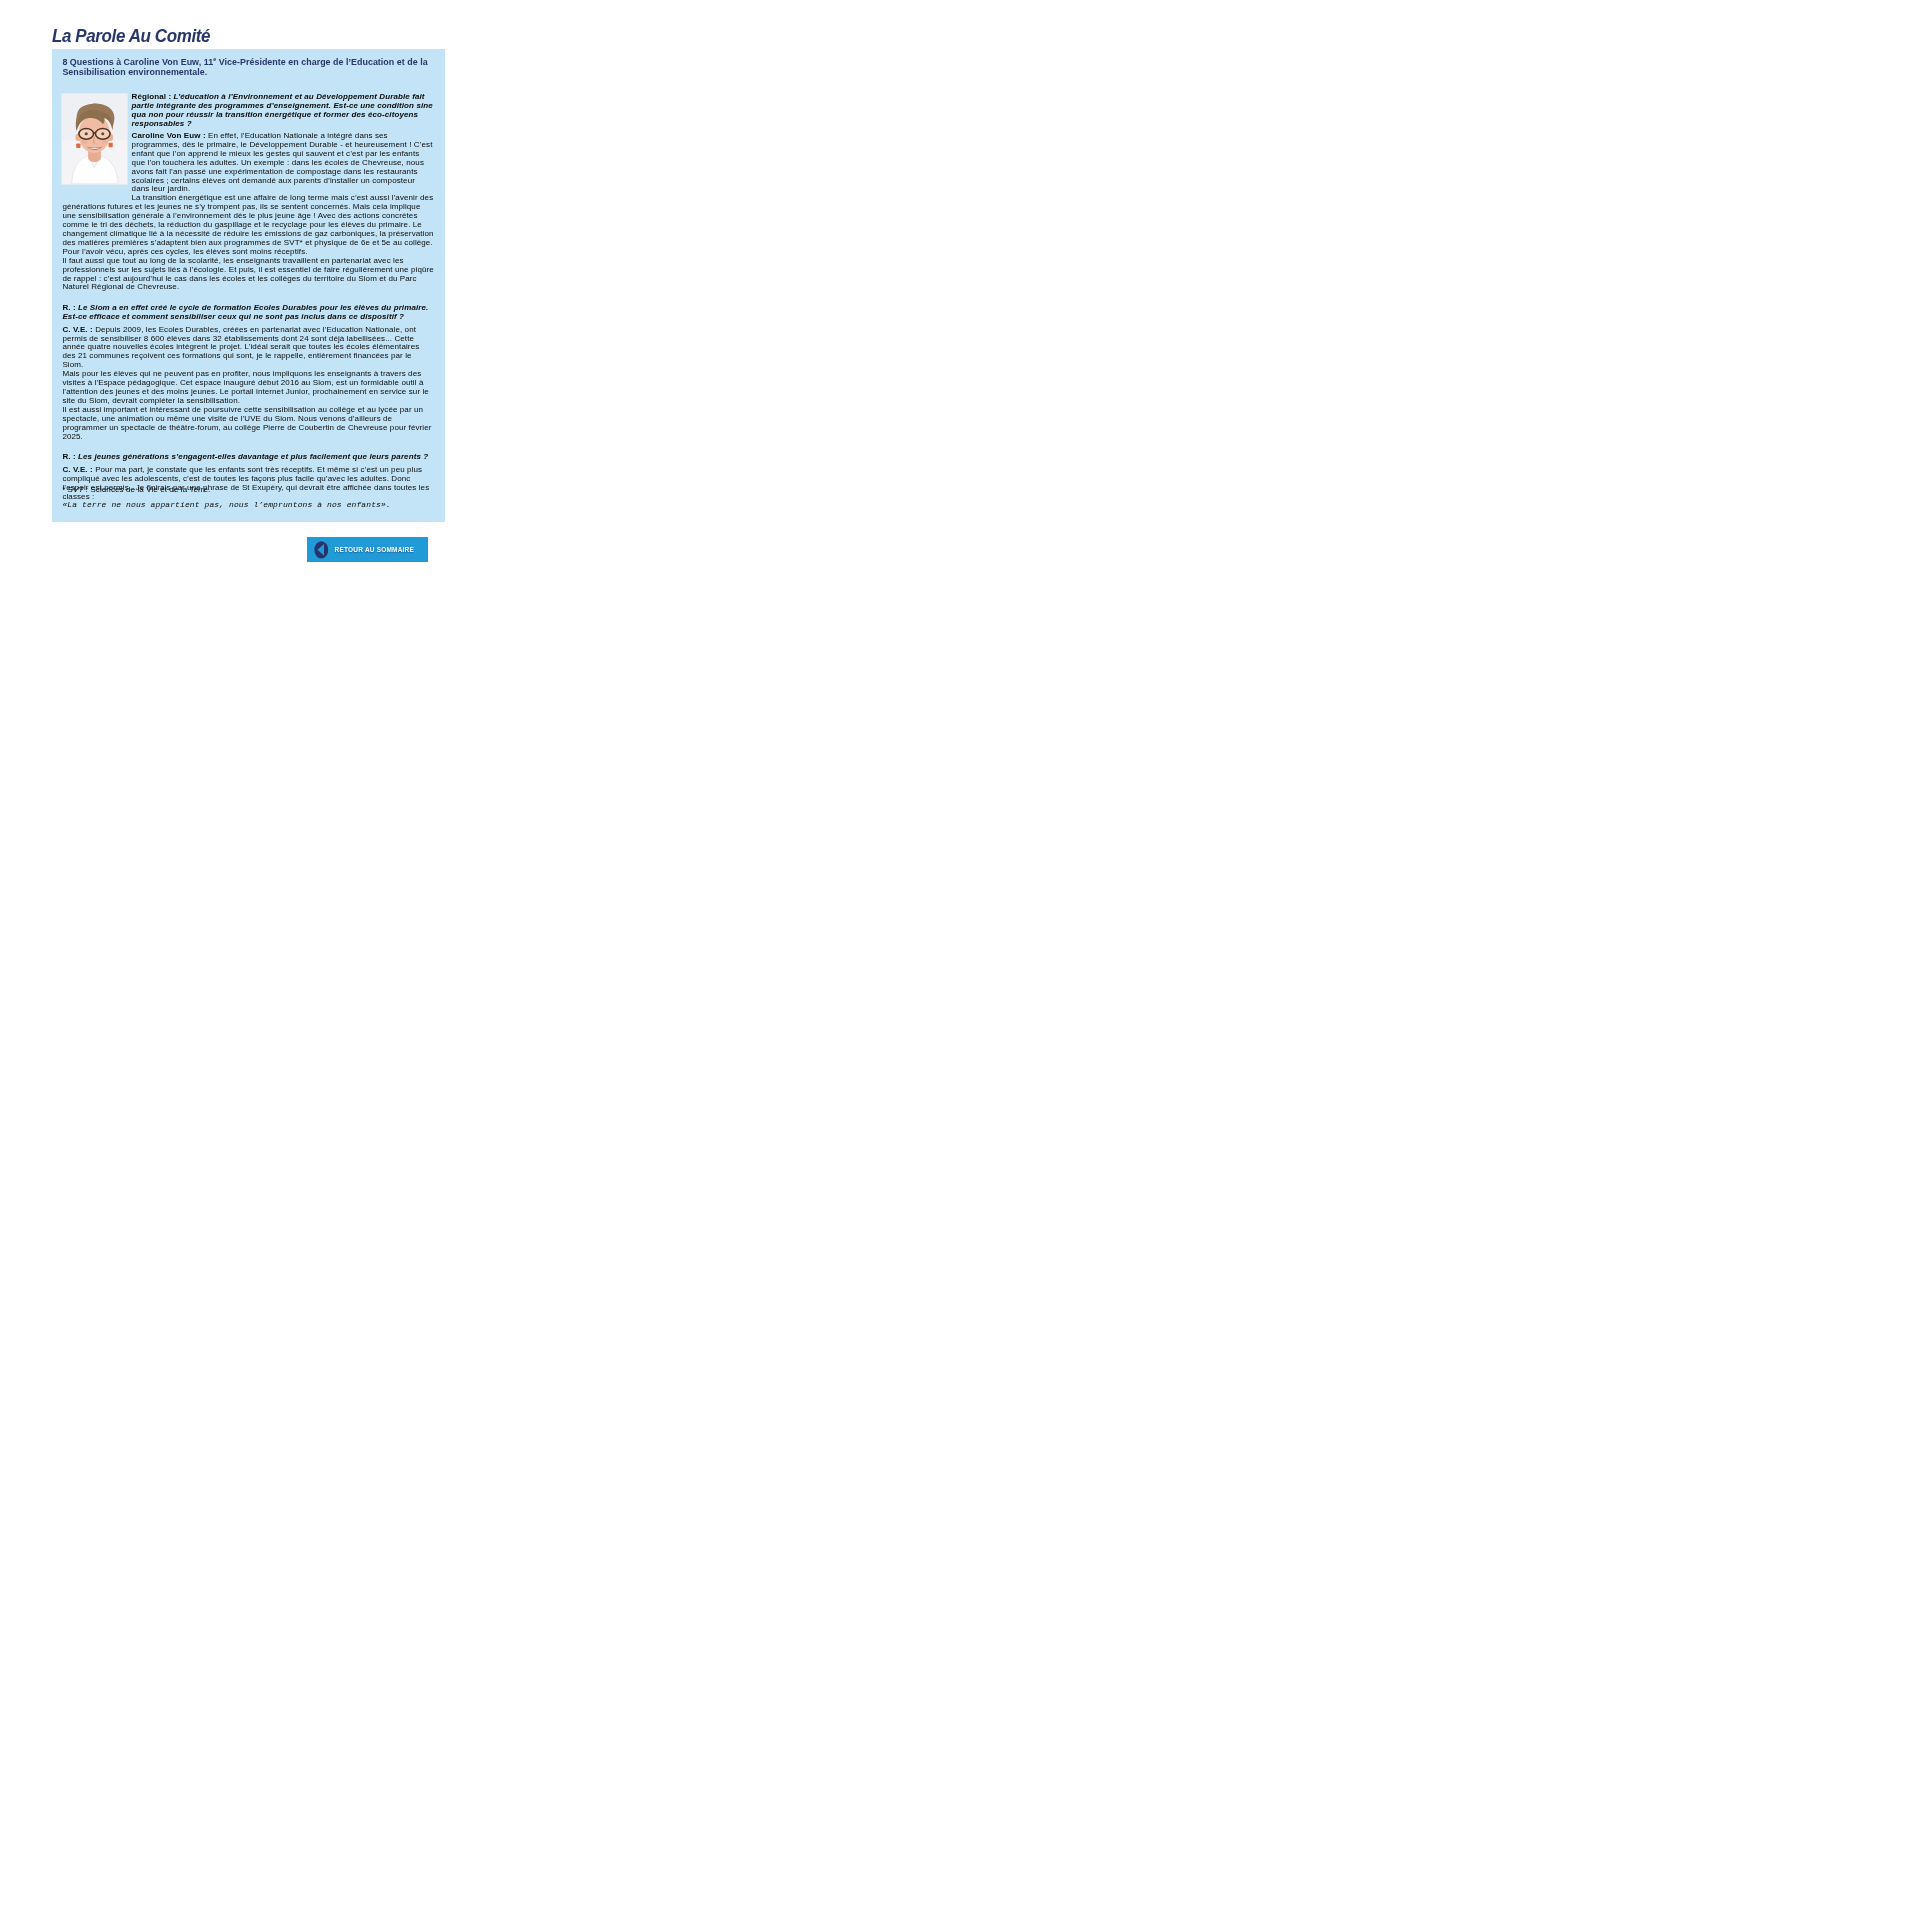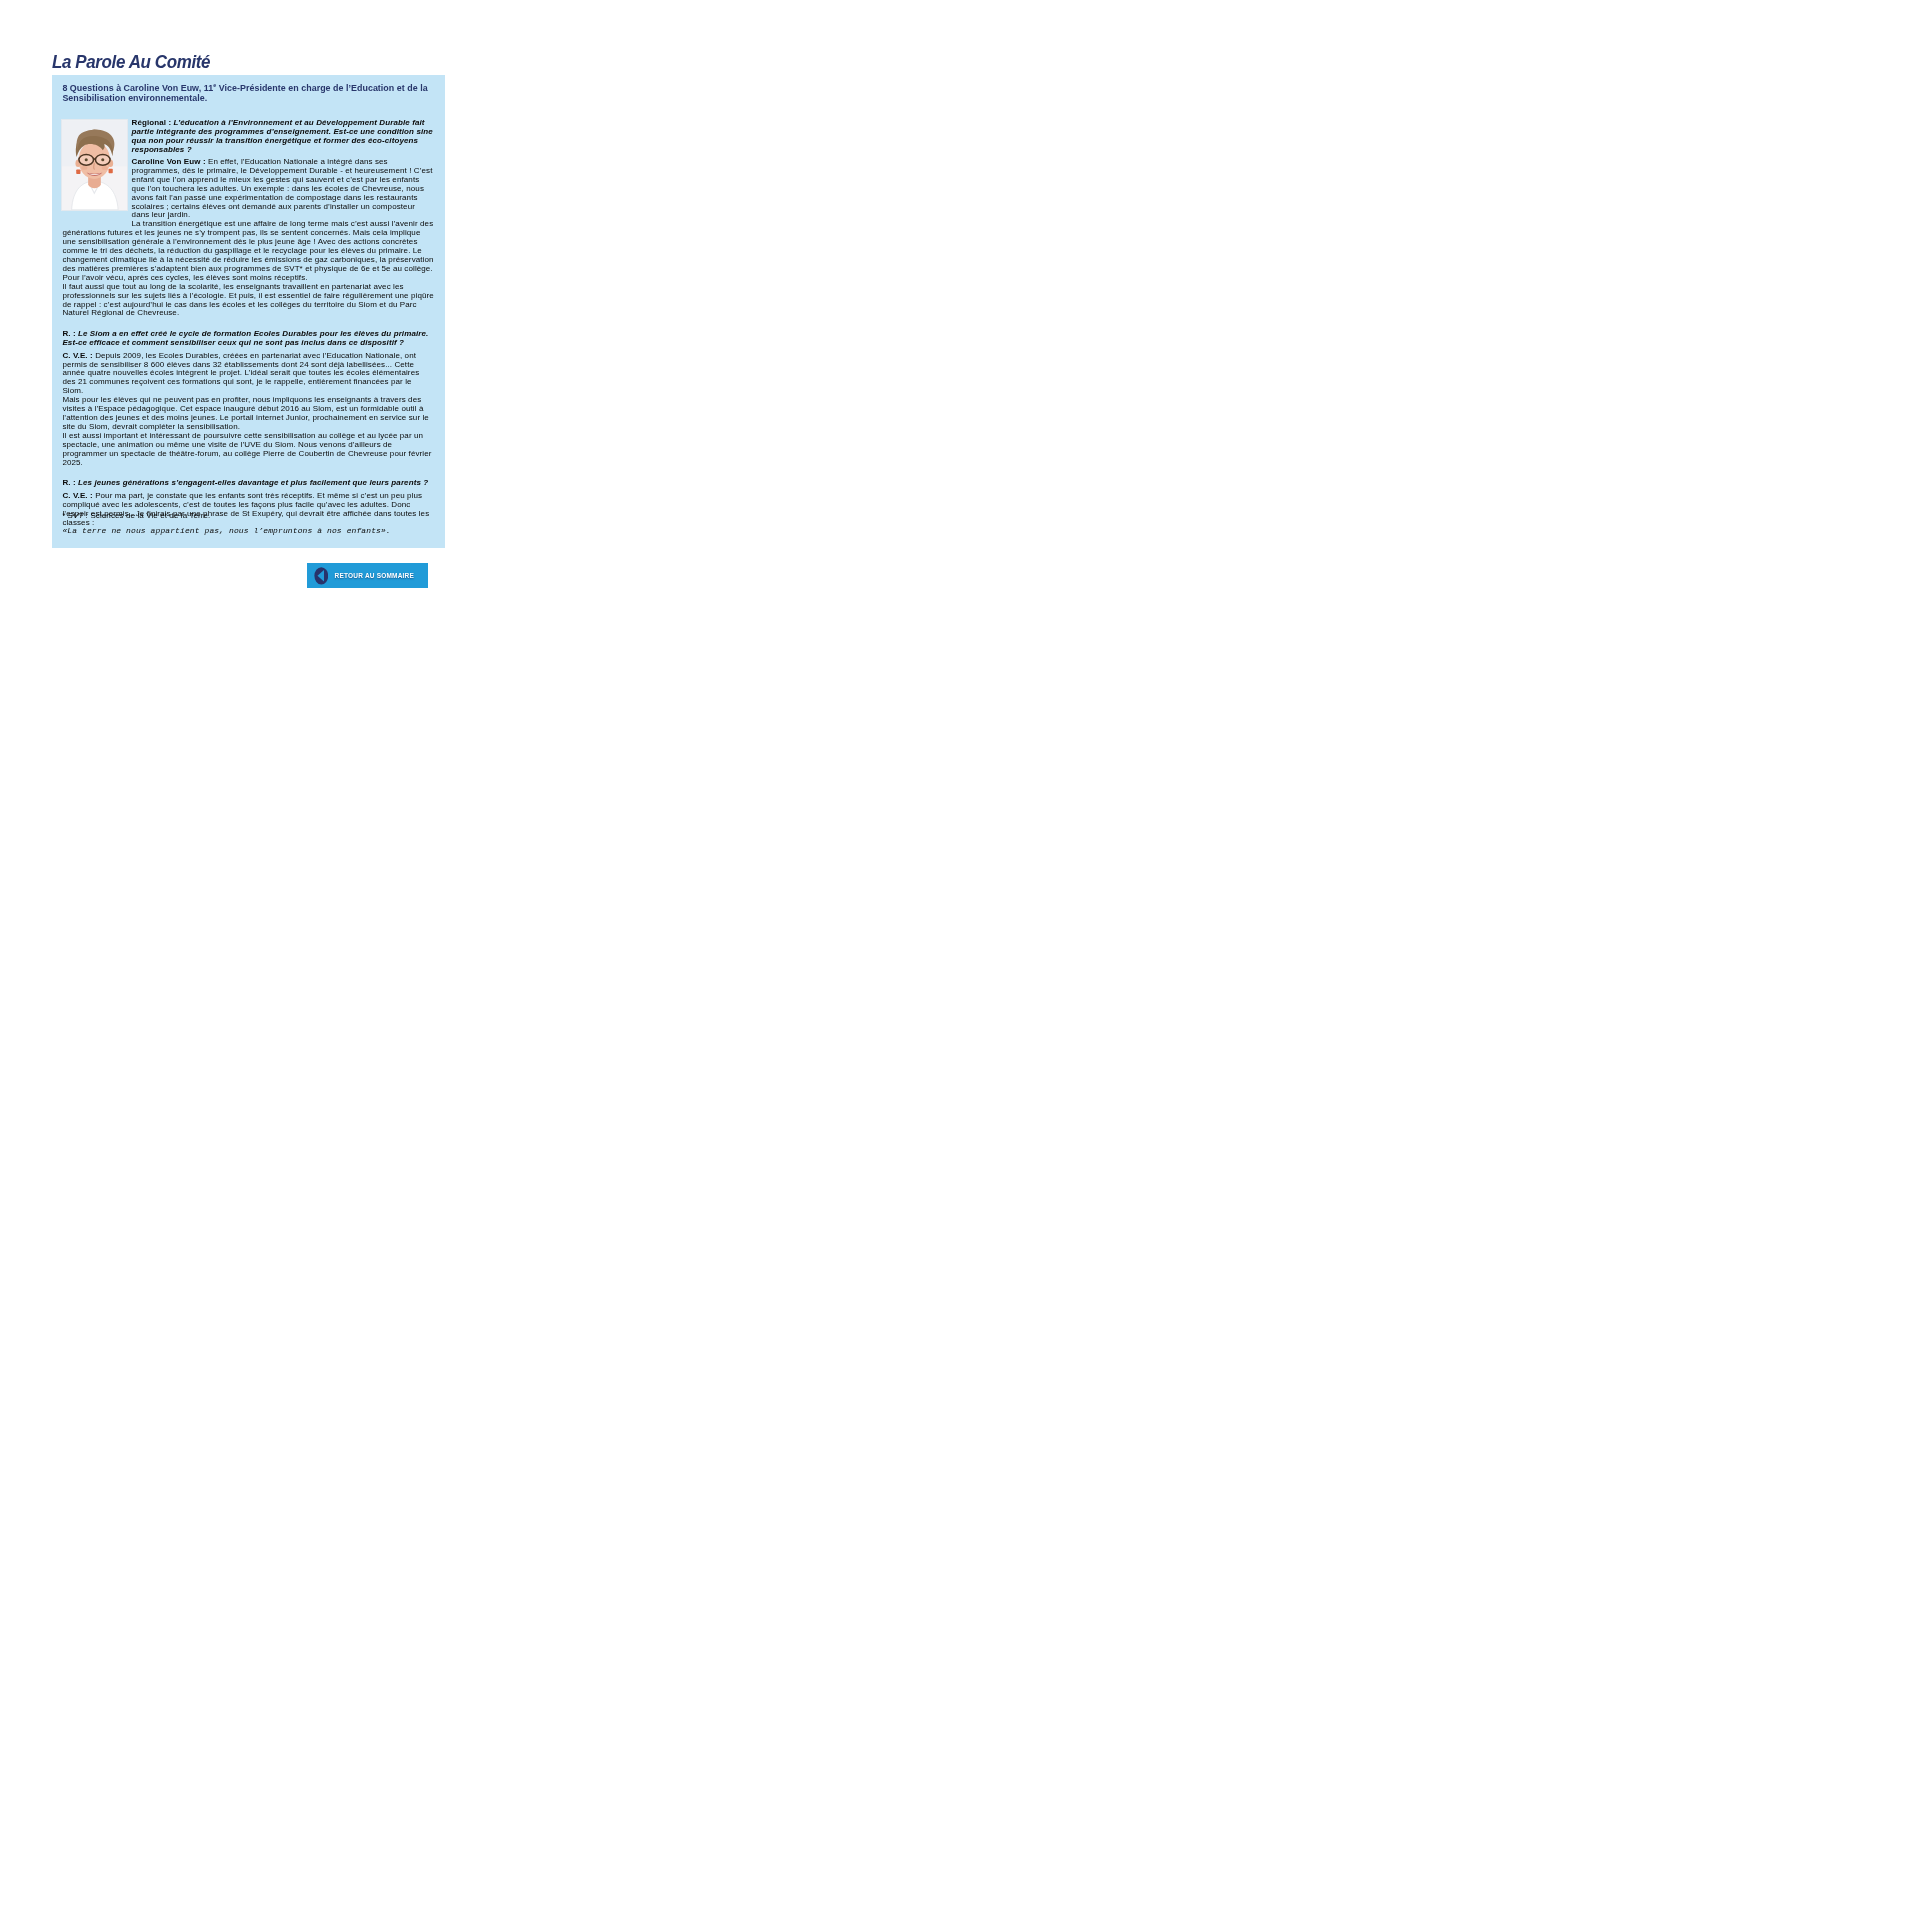--- a/index.html
+++ b/index.html
@@ -2,21 +2,20 @@
 <html lang="fr" style="font-size:6.2px"><head>
 <meta charset="utf-8">
 <style>
   html,body { margin:0; padding:0; background:#ffffff; }
   .page {
     position:relative;
     width:478px; height:676px;
     background:#ffffff;
     font-family:"Liberation Sans", sans-serif;
     overflow:hidden;
-    margin-top:26px;
   }
   
   .page-title {
     position:absolute;
     left:52px; top:25px;
     margin:0;
     font-size:17px;
     font-weight:bold;
     font-style:italic;
     letter-spacing:-0.4px;

